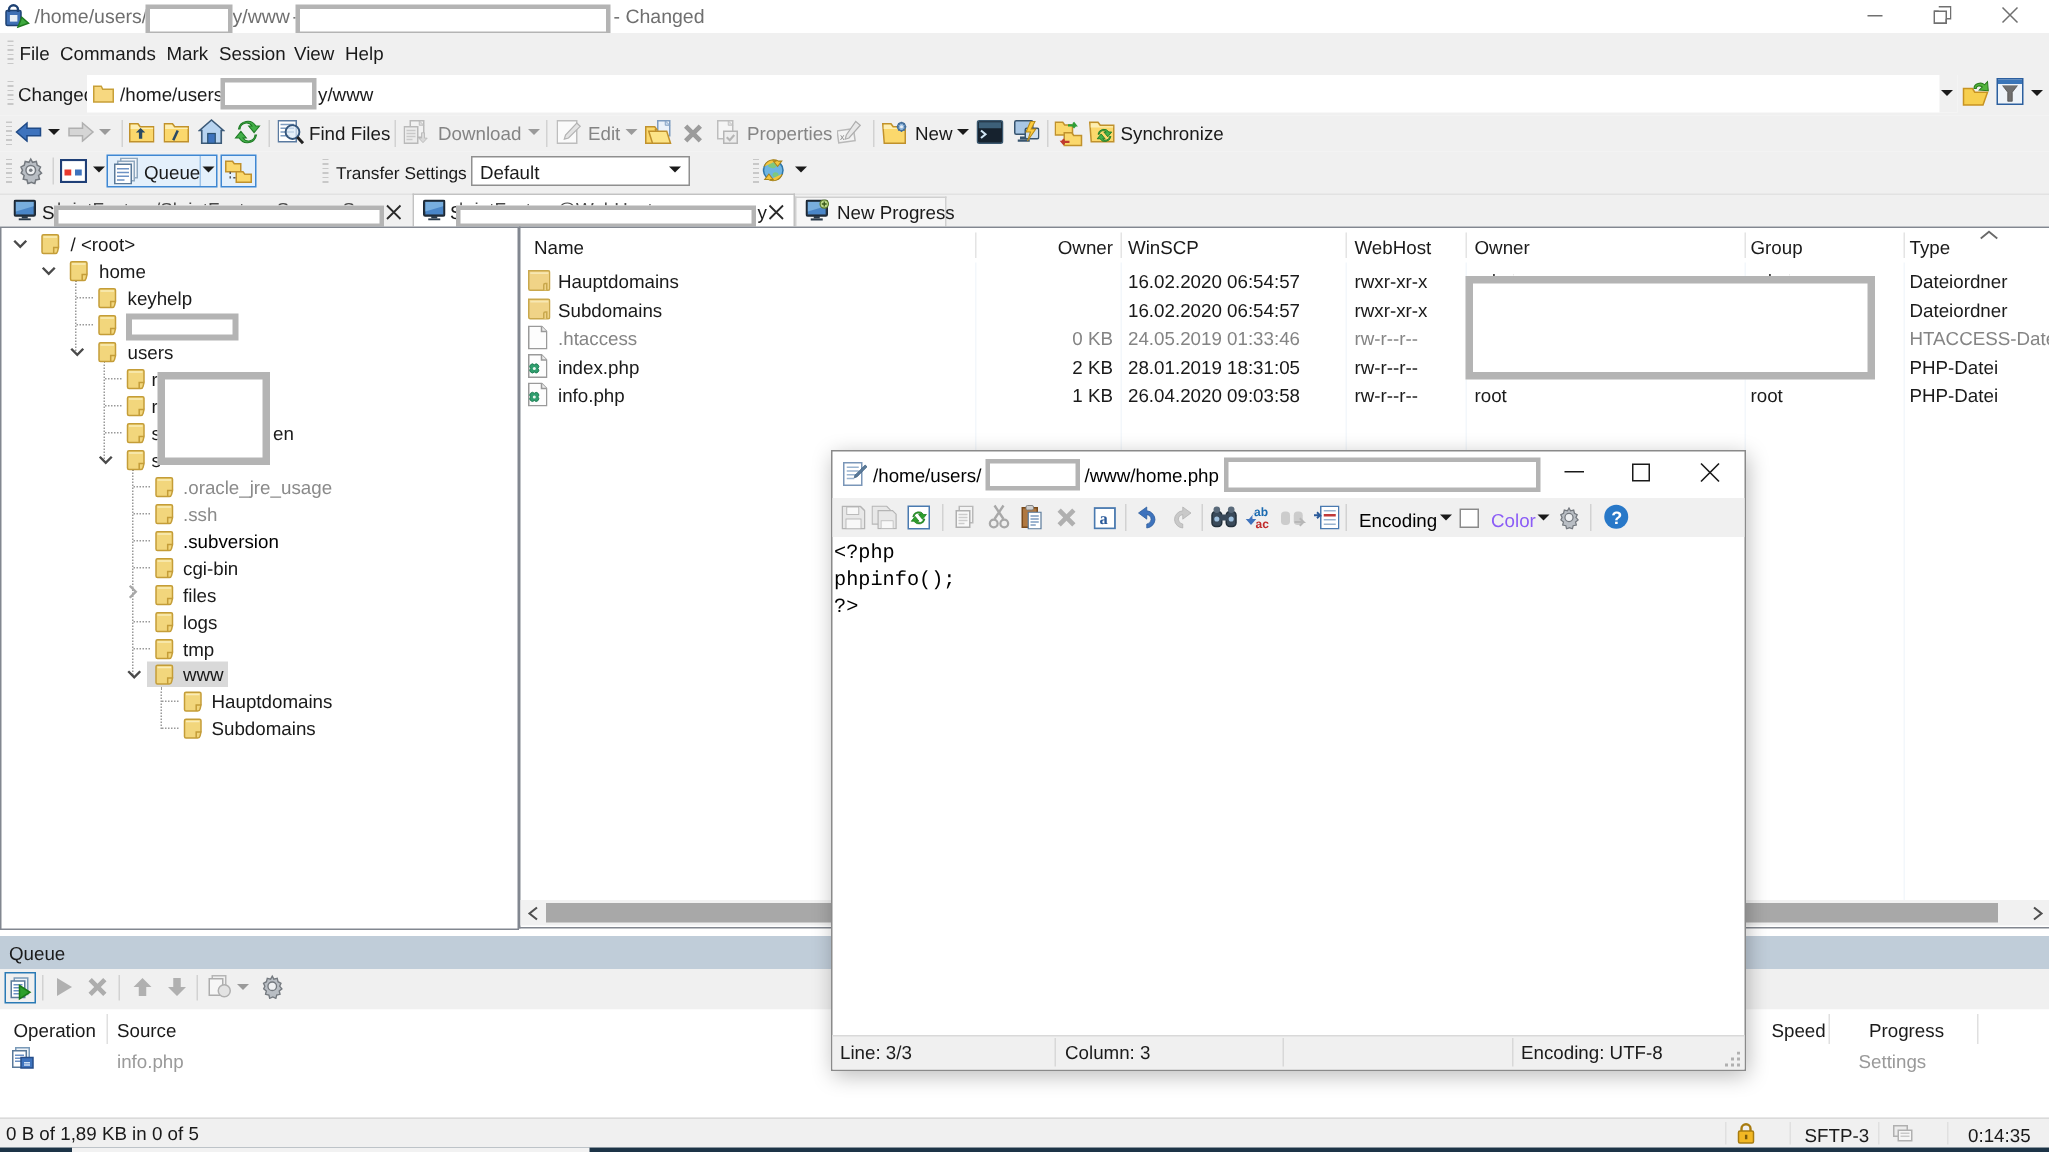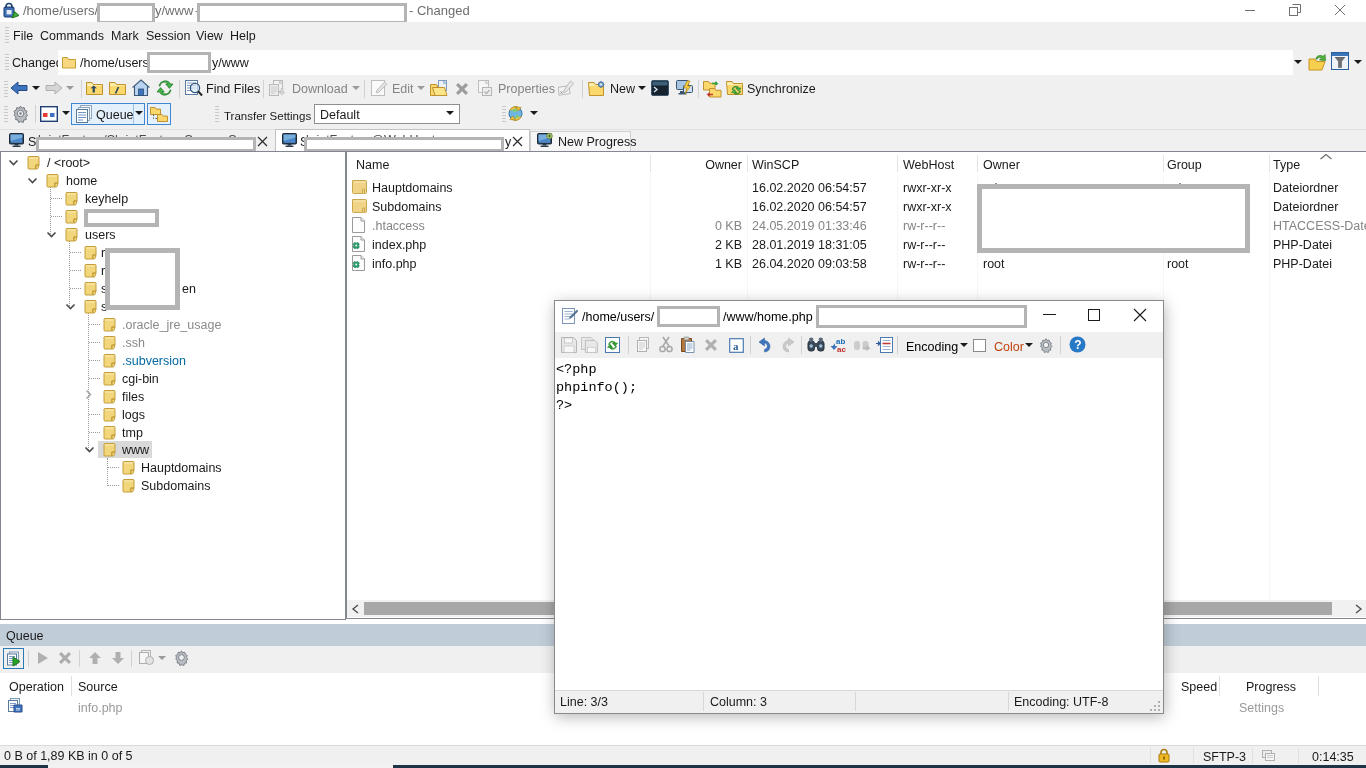--- a/index.html
+++ b/index.html
@@ -367,21 +367,21 @@
       <use href="#tfold" transform="translate(.5,0)"></use>
     </svg>
 <div class="t" style="left:122px;top:317px;color:#8a8a8a">.oracle_jre_usage</div>
 <svg class="ab" style="left:102.5px;top:335px" width="13" height="15" viewBox="0 0 13 15">
       <use href="#tfold" transform="translate(.5,0)"></use>
     </svg>
 <div class="t" style="left:122px;top:335px;color:#8a8a8a">.ssh</div>
 <svg class="ab" style="left:102.5px;top:353px" width="13" height="15" viewBox="0 0 13 15">
       <use href="#tfold" transform="translate(.5,0)"></use>
     </svg>
-<div class="t" style="left:122px;top:353px;color:#0369a1">.subversion</div>
+<div class="t" style="left:122px;top:353px;color:#000000">.subversion</div>
 <svg class="ab" style="left:102.5px;top:371px" width="13" height="15" viewBox="0 0 13 15">
       <use href="#tfold" transform="translate(.5,0)"></use>
     </svg>
 <div class="t" style="left:122px;top:371px">cgi-bin</div>
 <svg class="ab" style="left:85px;top:389px" width="8" height="11">
       <path d="M1.5 1.5 L5.5 5.5 L1.5 9.5" fill="none" stroke="#a8a8a8" stroke-width="1.6"></path>
     </svg>
 <svg class="ab" style="left:102.5px;top:389px" width="13" height="15" viewBox="0 0 13 15">
       <use href="#tfold" transform="translate(.5,0)"></use>
     </svg>
@@ -661,21 +661,21 @@
 <svg class="ab" style="left:876px;top:337px" width="17" height="16" viewBox="0 0 17 16">
  <rect x="4.5" y=".5" width="12" height="15" fill="#fff" stroke="#4a7ab0"></rect>
  <path d="M6.5 3.5 h8 M6.5 9.5 h8 M6.5 12.5 h8" stroke="#9ab4d0"></path>
  <path d="M6.5 6.5 h8" stroke="#c03a3a" stroke-width="1.6"></path>
  <path d="M0 6.5 h4 l-2-2 M4 6.5 l-2 2" stroke="#2a5a9a" stroke-width="1.2" fill="none"></path>
     </svg>
 <div class="vsep" style="left:897px;top:336px;height:18px"></div>
 <div class="t" style="left:906px;top:339px;color:#000">Encoding</div>
 <div class="caret" style="left:960px;top:343px"></div>
 <div class="ab" style="left:973px;top:339px;width:13px;height:13px;background:#fff;border:1px solid #8a8a8a;box-sizing:border-box"></div>
-<div class="t" style="left:994px;top:339px;color:#c2410c">Color</div>
+<div class="t" style="left:994px;top:339px;color:#8b5cf6">Color</div>
 <div class="caret" style="left:1025px;top:343px"></div>
 <svg class="ab" style="left:1038px;top:337px" width="16" height="16" viewBox="0 0 19 19">
  <path d="M9.5 2 l1.2 2.2 2.5-.6 .6 2.5 L16 7.3 l-1 2.2 1.7 1.9 -2 1.6 .6 2.5 -2.5 .5 -.6 2.5 -2.3-1 -2.3 1 -.6-2.5 -2.5-.5 .6-2.5 -2-1.6 L4 9.5 3 7.3 l2.2-1.2 .6-2.5 2.5 .6 z" fill="#b9bec4" stroke="#74797f"></path>
  <circle cx="9.5" cy="9.5" r="3.2" fill="#eef0f2" stroke="#74797f"></circle>
     </svg>
 <div class="vsep" style="left:1060px;top:336px;height:18px"></div>
 <svg class="ab" style="left:1069px;top:336px" width="17" height="17" viewBox="0 0 17 17">
       <circle cx="8.5" cy="8.5" r="8" fill="#2878c8"></circle>
       <text x="5.2" y="13" font-size="12" font-weight="bold" fill="#fff" font-family="Liberation Sans">?</text>
     </svg>

